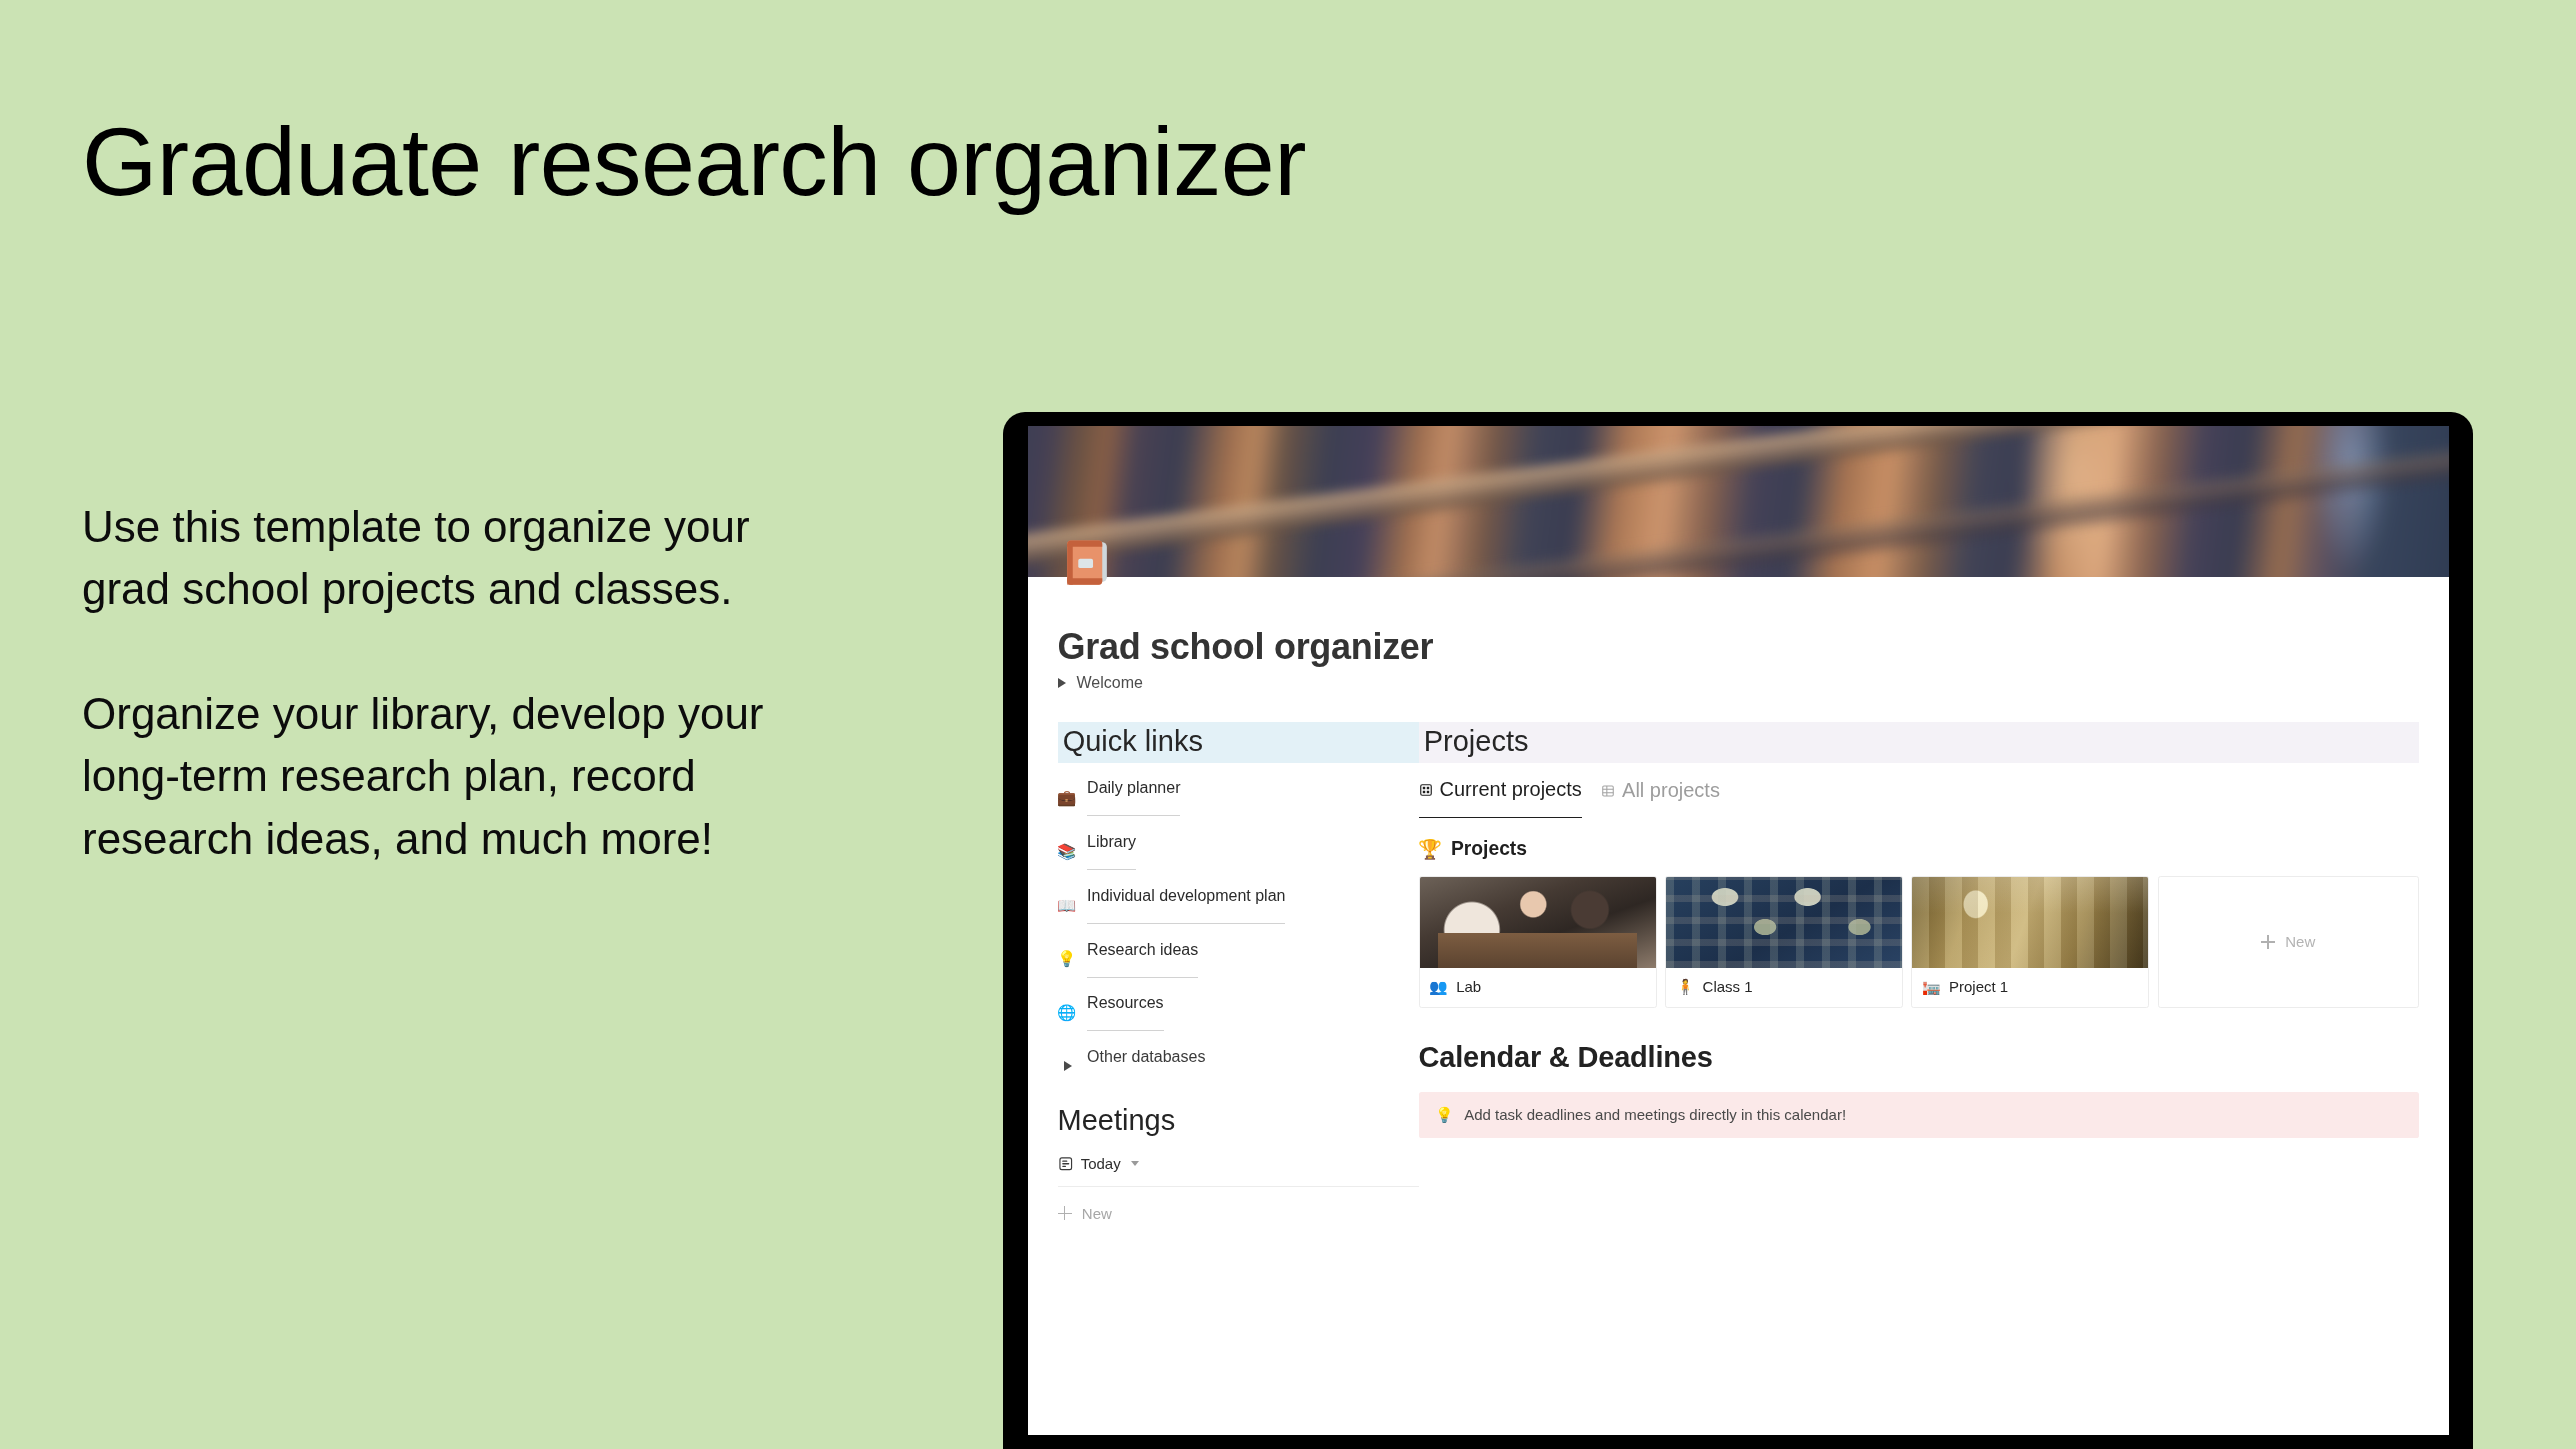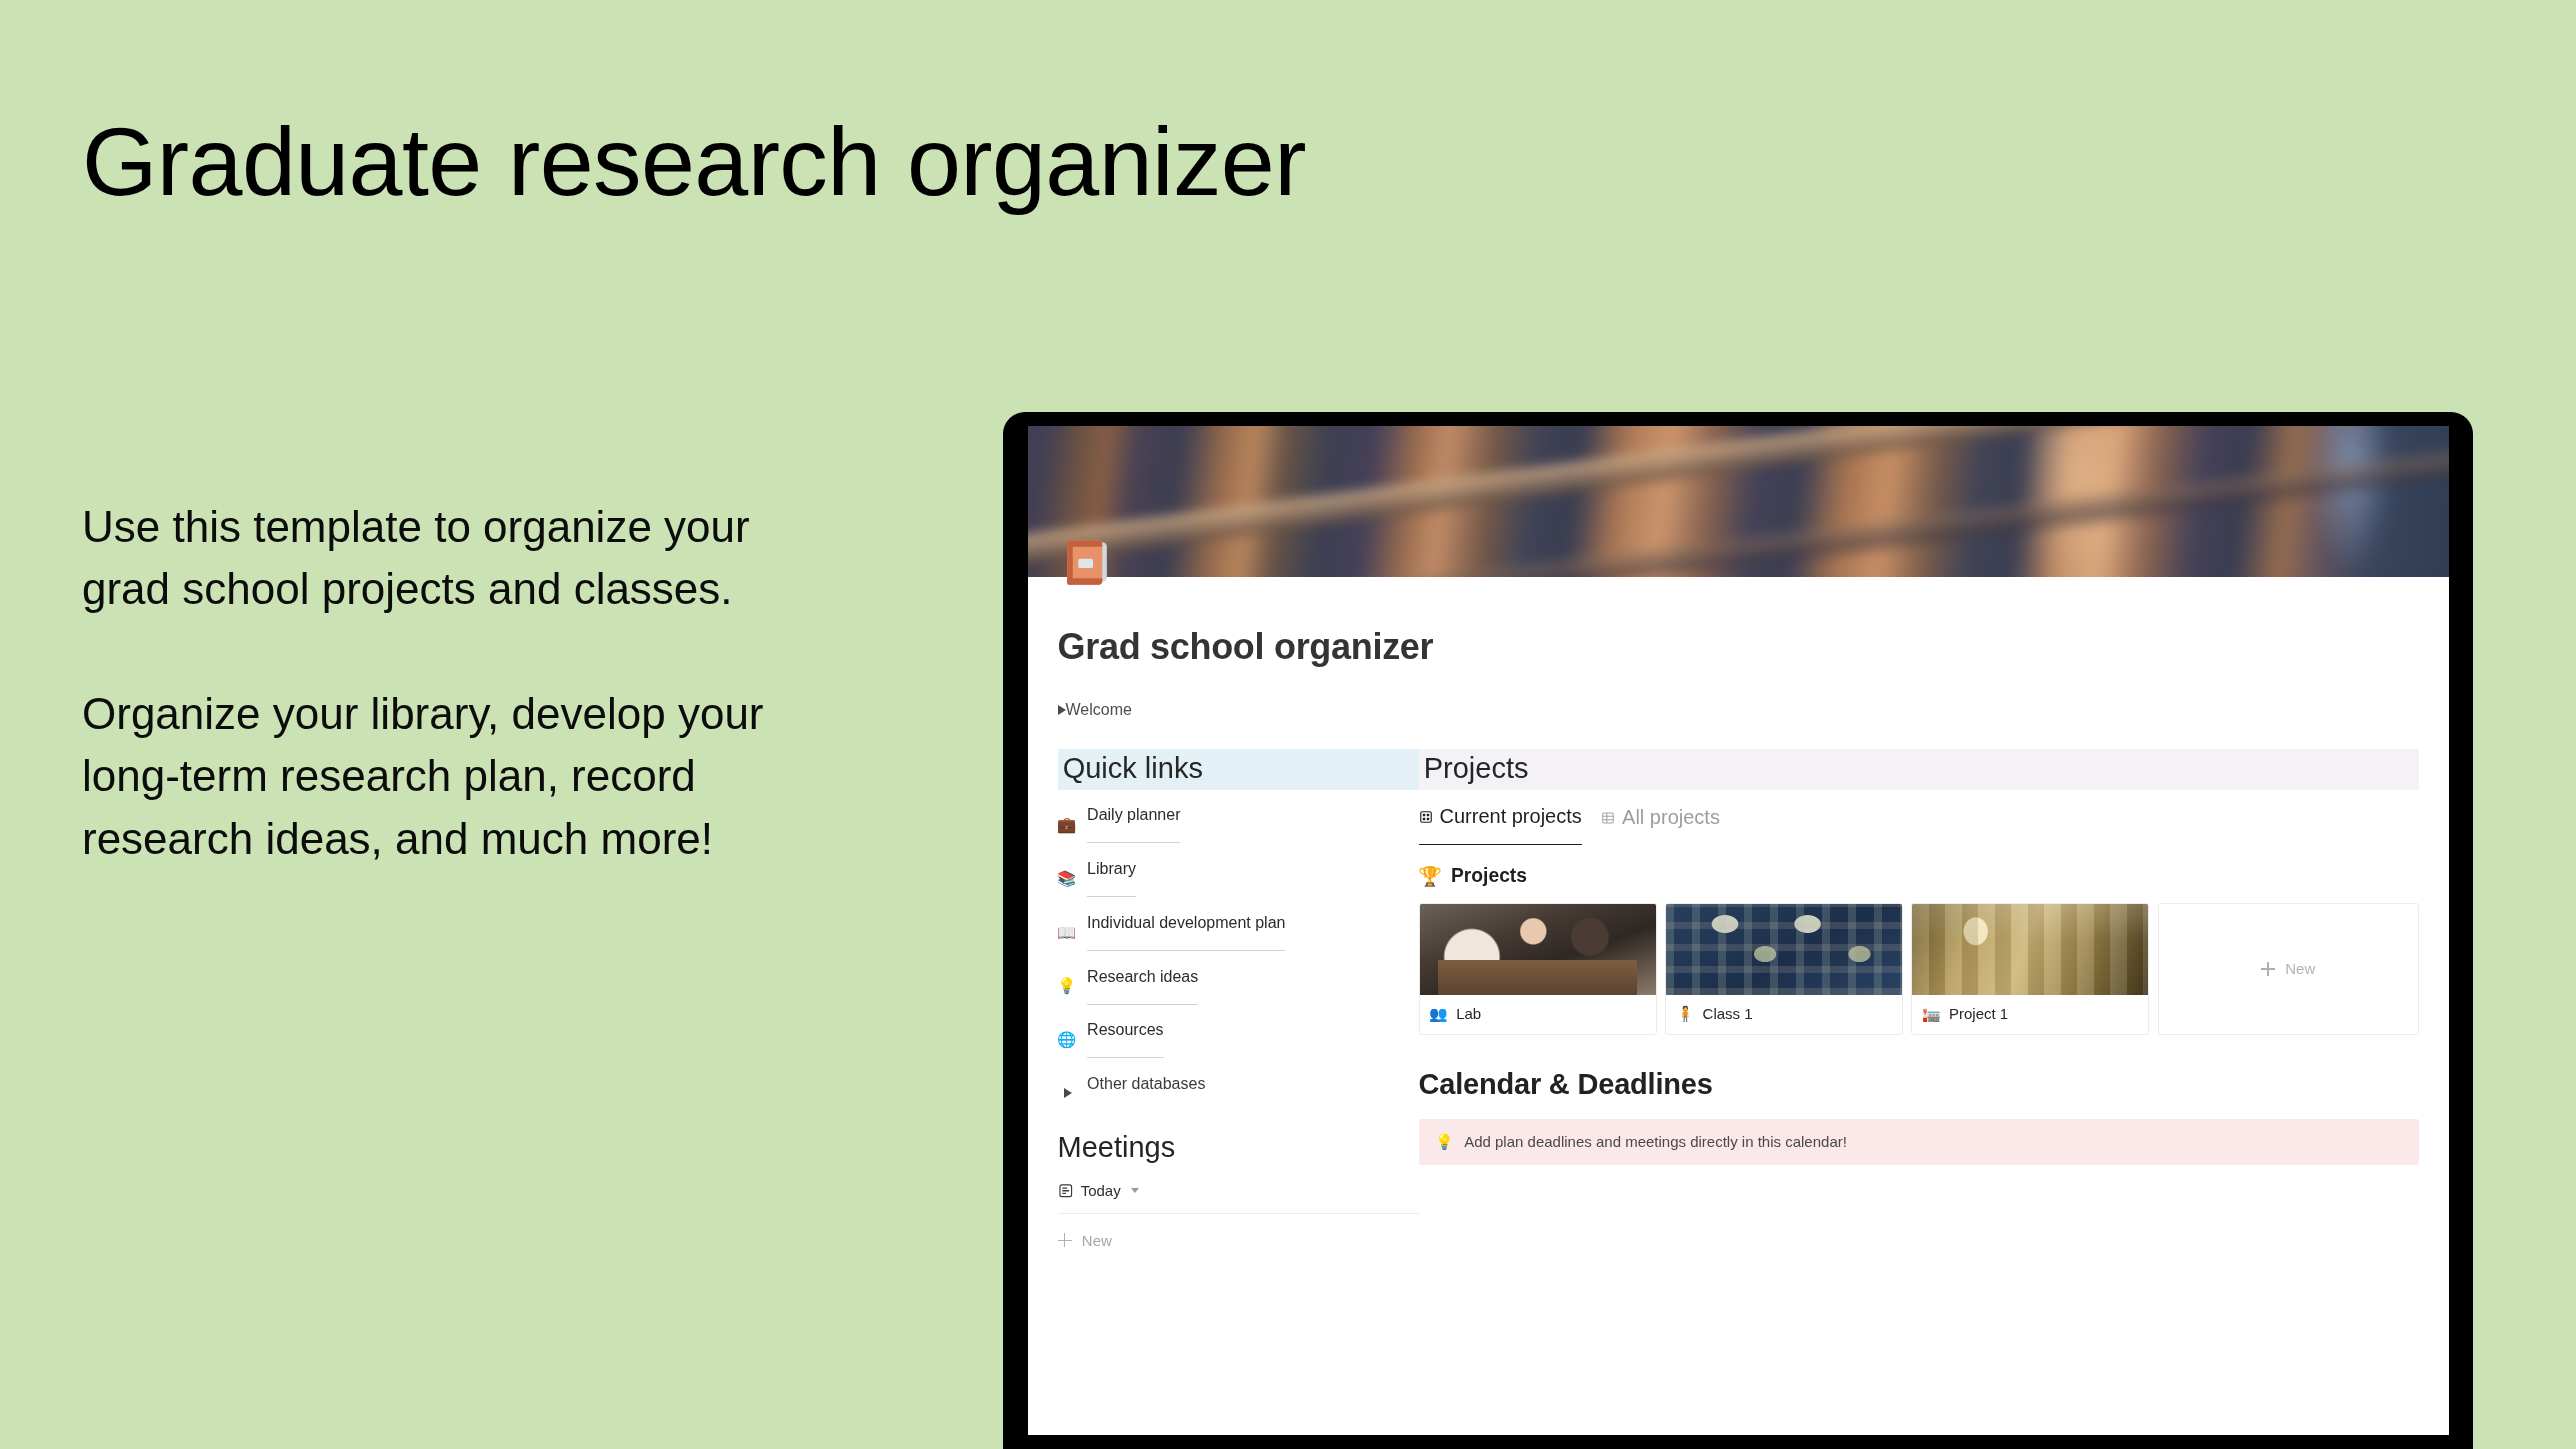--- a/index.html
+++ b/index.html
@@ -128,21 +128,22 @@
   .page-title {
     font-size: 36px;
     font-weight: 700;
     color: #343434;
     margin: 49px 0 0 0;
     letter-spacing: -0.3px;
   }
   .toggle-row {
     display: flex;
     align-items: center;
-    margin-top: 33px;
+    gap: 11px;
+    margin-top: 6px;
     font-size: 16px;
     color: #4d4d4d;
   }
   .tri {
     width: 0; height: 0;
     border-left: 8.4px solid #4a4a4a;
     border-top: 5.2px solid transparent;
     border-bottom: 5.2px solid transparent;
     display: inline-block;
   }
@@ -512,21 +513,21 @@
             <div class="card-new">
               <span class="plus"></span>
               <span>New</span>
             </div>
           </div>
 
           <div class="h-calendar">Calendar &amp; Deadlines</div>
 
           <div class="callout">
             <span>💡</span>
-            <span>Add plan deadlines and meetings directly in this calendar!</span>
+            <span>Add task deadlines and meetings directly in this calendar!</span>
           </div>
         </div>
 
       </div>
     </div>
   </div>
 </div>
 
 
 </body></html>

